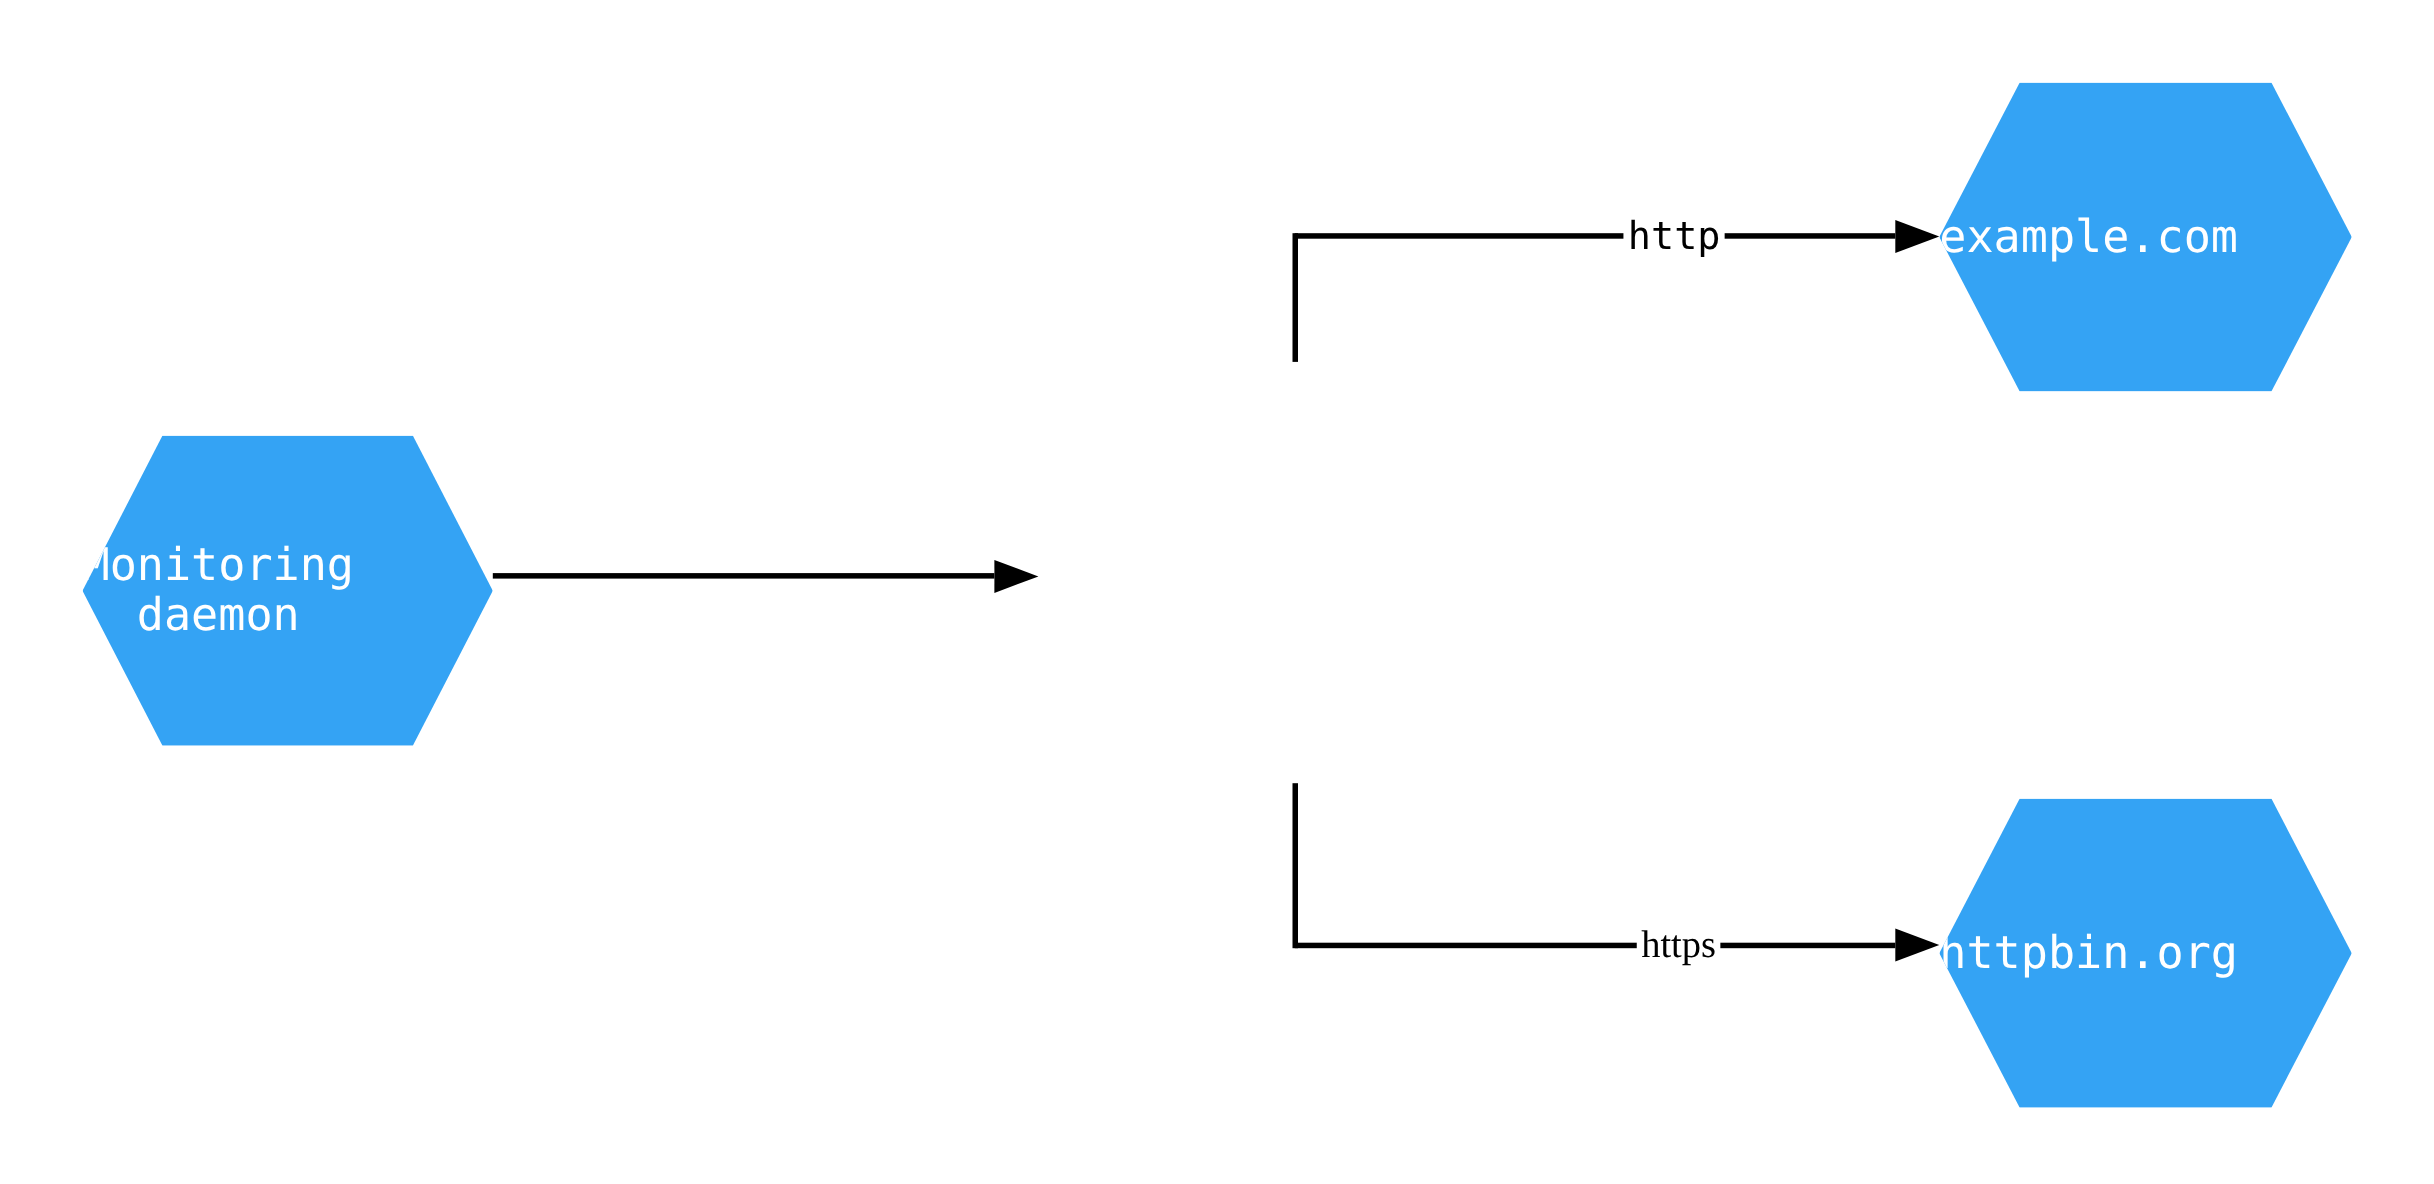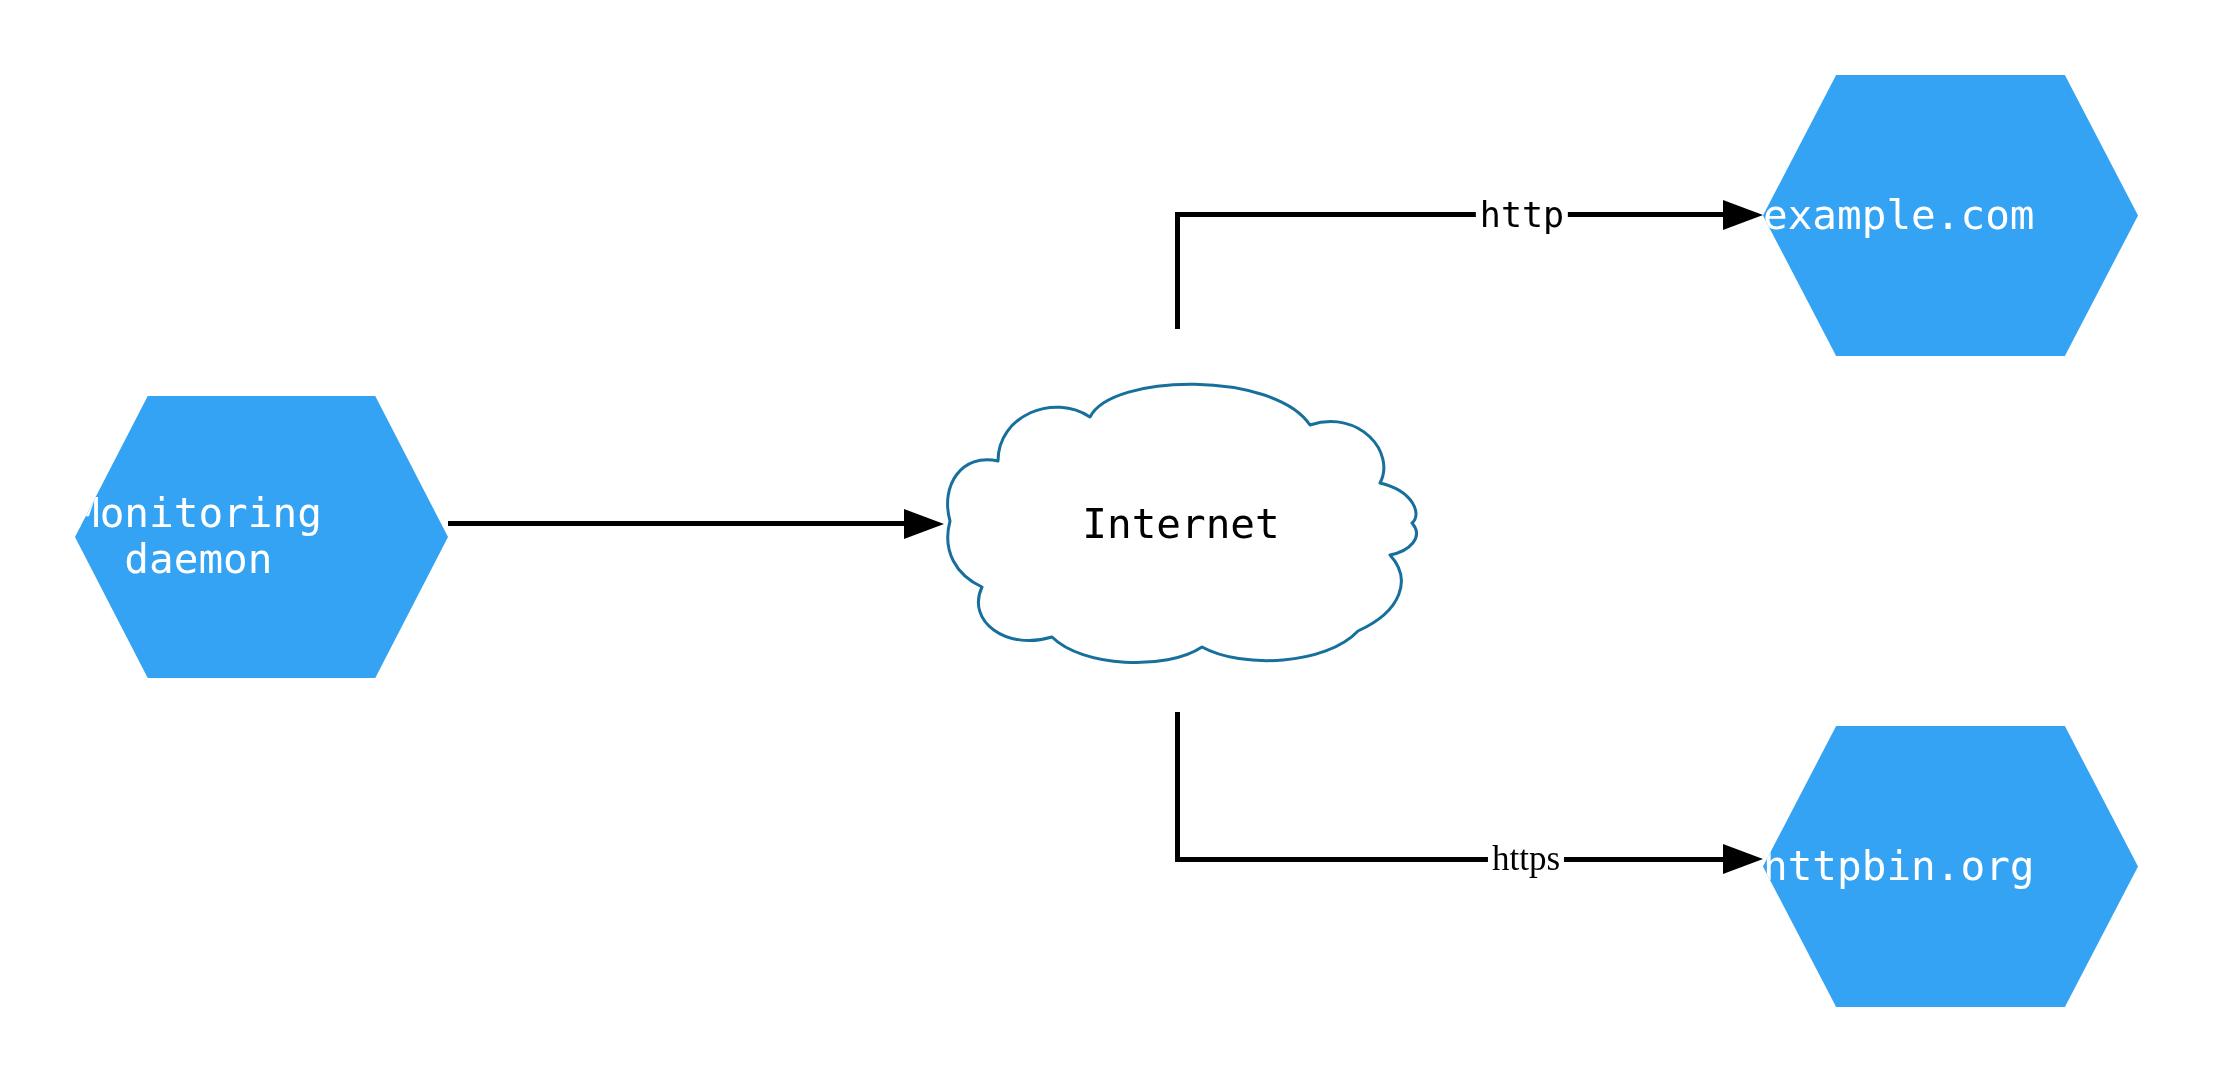--- a/index.html
+++ b/index.html
@@ -81,37 +81,20 @@
 <div class="canvas">
 
   <div class="hex" style="left:75px; top:383px; width:373px; height:282px;margin-top:13px;">
     <div class="hex-label">Monitoring
 daemon</div>
   </div>
 
   <div class="hline" style="left:448px; top:521px; width:456px;"></div>
   <div class="arrowhead" style="left:904px; top:509px;"></div>
 
-  <div class="cloud" style="left:944px; top:381px; width:474px; height:282px;">
-    <svg width="474" height="282" viewBox="0 0 474 282">
-      <path d="M 6 140
-               C -4 104 18 72 54 80
-               C 54 34 110 12 146 36
-               C 168 -8 330 -10 366 44
-               C 416 28 452 72 436 102
-               C 470 110 478 134 468 142
-               C 480 156 466 170 446 174
-               C 468 198 458 230 414 250
-               C 382 284 298 288 258 266
-               C 222 290 138 286 108 256
-               C 62 270 22 240 38 206
-               C 12 194 -2 170 6 140 Z" fill="#ffffff" stroke="#176F9C" stroke-width="3" stroke-linejoin="round"></path>
-    </svg>
-    <div class="cloud-label">Internet</div>
-  </div>
 
   <div class="vline" style="left:1175px; top:212px; height:117px;"></div>
   <div class="hline" style="left:1177px; top:212px; width:546px;"></div>
   <div class="arrowhead" style="left:1723px; top:200px;"></div>
   <div class="edge-label" style="left:1522px; top:215px;">http</div>
 
   <div class="hex" style="left:1763px; top:75px; width:375px; height:281px;">
     <div class="hex-label">example.com</div>
   </div>
 

